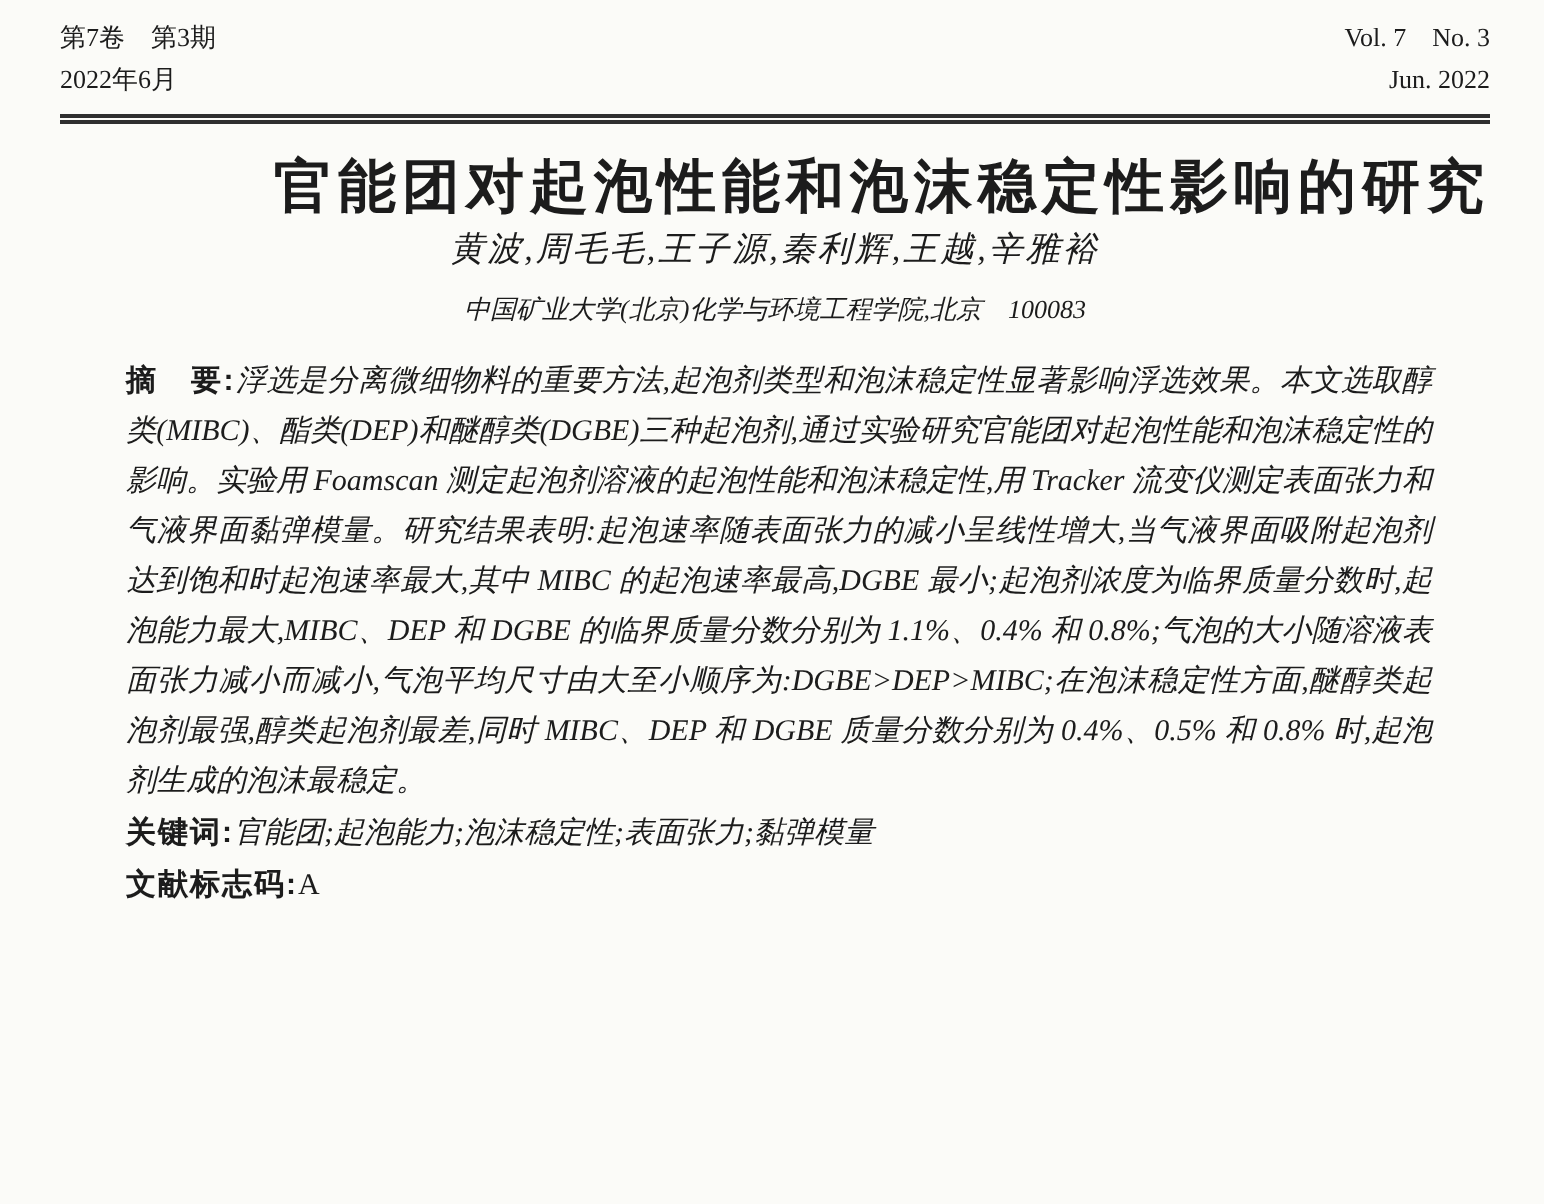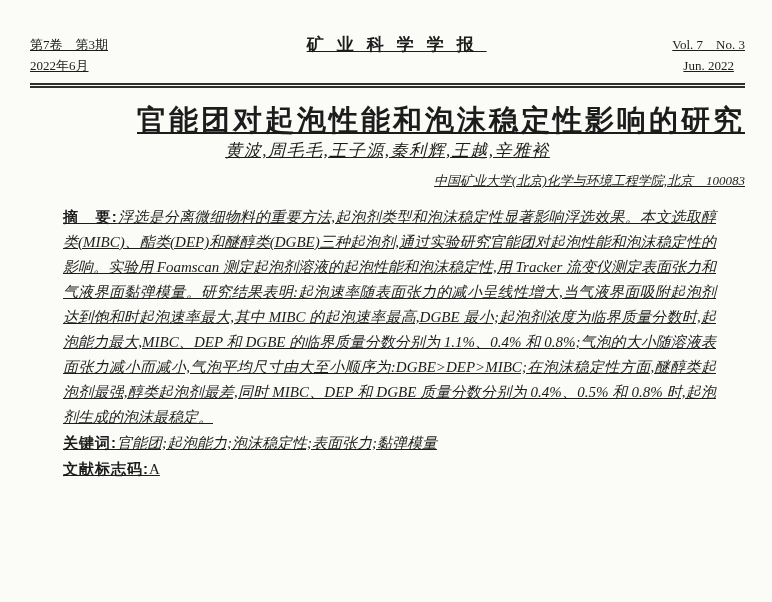--- a/index.html
+++ b/index.html
@@ -3,26 +3,26 @@
 <meta charset="utf-8">
 <style>
   html, body { margin: 0; padding: 0; }
   body {
     width: 772px; height: 602px;
     background: #fbfbf8;
     color: #1c1c1c;
     font-family: "Liberation Serif", "DejaVu Serif", serif;
     overflow: hidden;
   }
-  .page { box-sizing: border-box; width: 772px; height: 530px; padding: 34px 27px 0 30px; text-decoration: underline; }
+  .page { box-sizing: border-box; width: 772px; height: 530px; padding: 8px 27px 0 30px; }
 
   
   .journal-header { display: flex; justify-content: space-between; align-items: flex-start; }
   .jh-left, .jh-right { font-size: 13px; line-height: 21px; white-space: nowrap; }
-  .jh-right { text-align: center; }
+  .jh-right { text-align: right; }
   .jh-center { text-align: center; flex: 1; }
   .jname-cn {
     font-size: 17px; font-weight: bold; letter-spacing: 13px;
     padding-left: 13px; line-height: 22px;
   }
   .jname-en { font-size: 14.5px; letter-spacing: 0.4px; line-height: 21px; }
 
   .double-rule {
     margin-top: 7px; height: 5px; box-sizing: border-box;
     border-top: 2px solid #2f2f2f; border-bottom: 2px solid #2f2f2f;
@@ -39,21 +39,21 @@
   .title {
     margin: 9px 0 0 0; text-align: right;
     font-family: "Liberation Sans", "DejaVu Sans", sans-serif;
     font-size: 29px; font-weight: bold; letter-spacing: 3px; line-height: 38px;
   }
   .authors {
     text-align: center;
     font-size: 17px; font-style: italic; letter-spacing: 1.5px; line-height: 23px;
   }
   .affiliation {
-    margin-top: 10px; text-align: right;
+    margin-top: 10px; text-align: center;
     font-size: 13px; font-style: italic; line-height: 17px;
   }
 
   
   .abstract, .keywords { margin: 15px 29px 0 33px; font-size: 15px; line-height: 25px; }
   .abstract { margin-bottom: 0; text-align: justify; font-style: italic; }
   .keywords { margin-top: 0; font-style: italic; }
   .label {
     font-family: "Liberation Sans", "DejaVu Sans", sans-serif;
     font-weight: bold; font-style: normal; letter-spacing: 1px;
@@ -69,21 +69,20 @@
 <body>
 
 <div class="page">
 
   <div class="journal-header">
     <div class="jh-left">
       <div>第7卷　第3期</div>
       <div>2022年6月</div>
     </div>
     <div class="jh-center">
-      <div class="jname-cn">矿业科学学报</div>
     </div>
     <div class="jh-right">
       <div>Vol. 7　No. 3</div>
       <div>Jun. 2022</div>
     </div>
   </div>
 
   <div class="double-rule"></div>
 
   <div class="citation">

